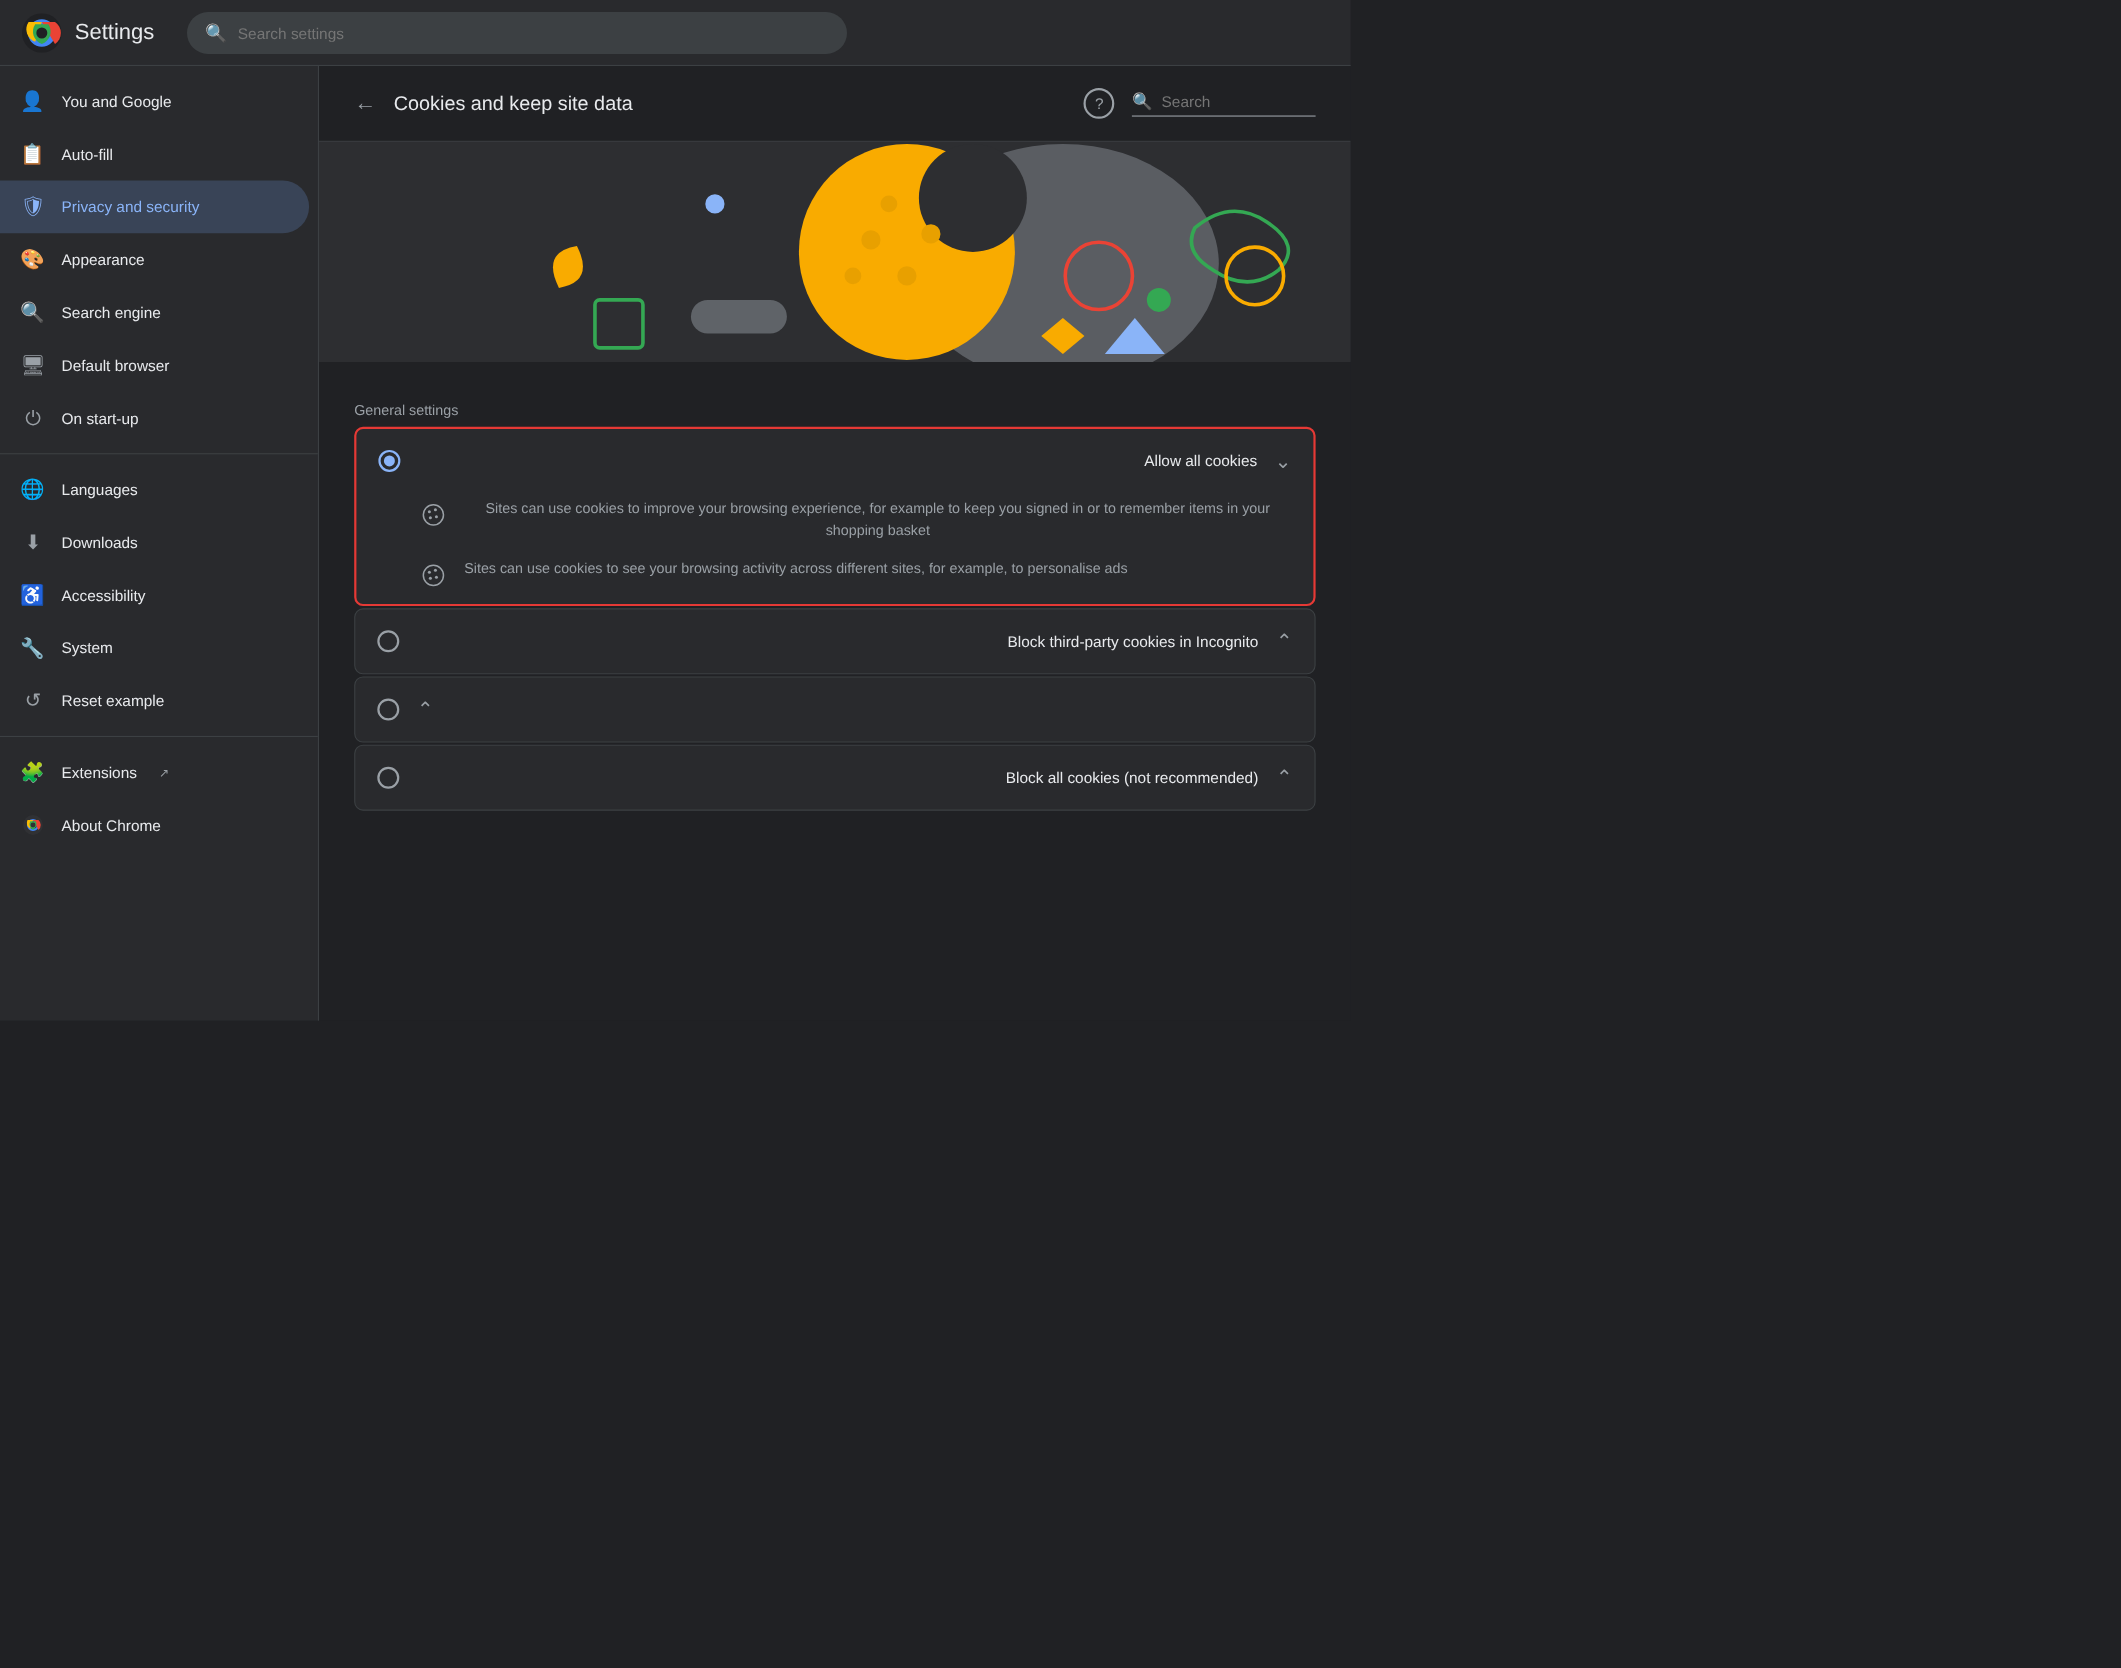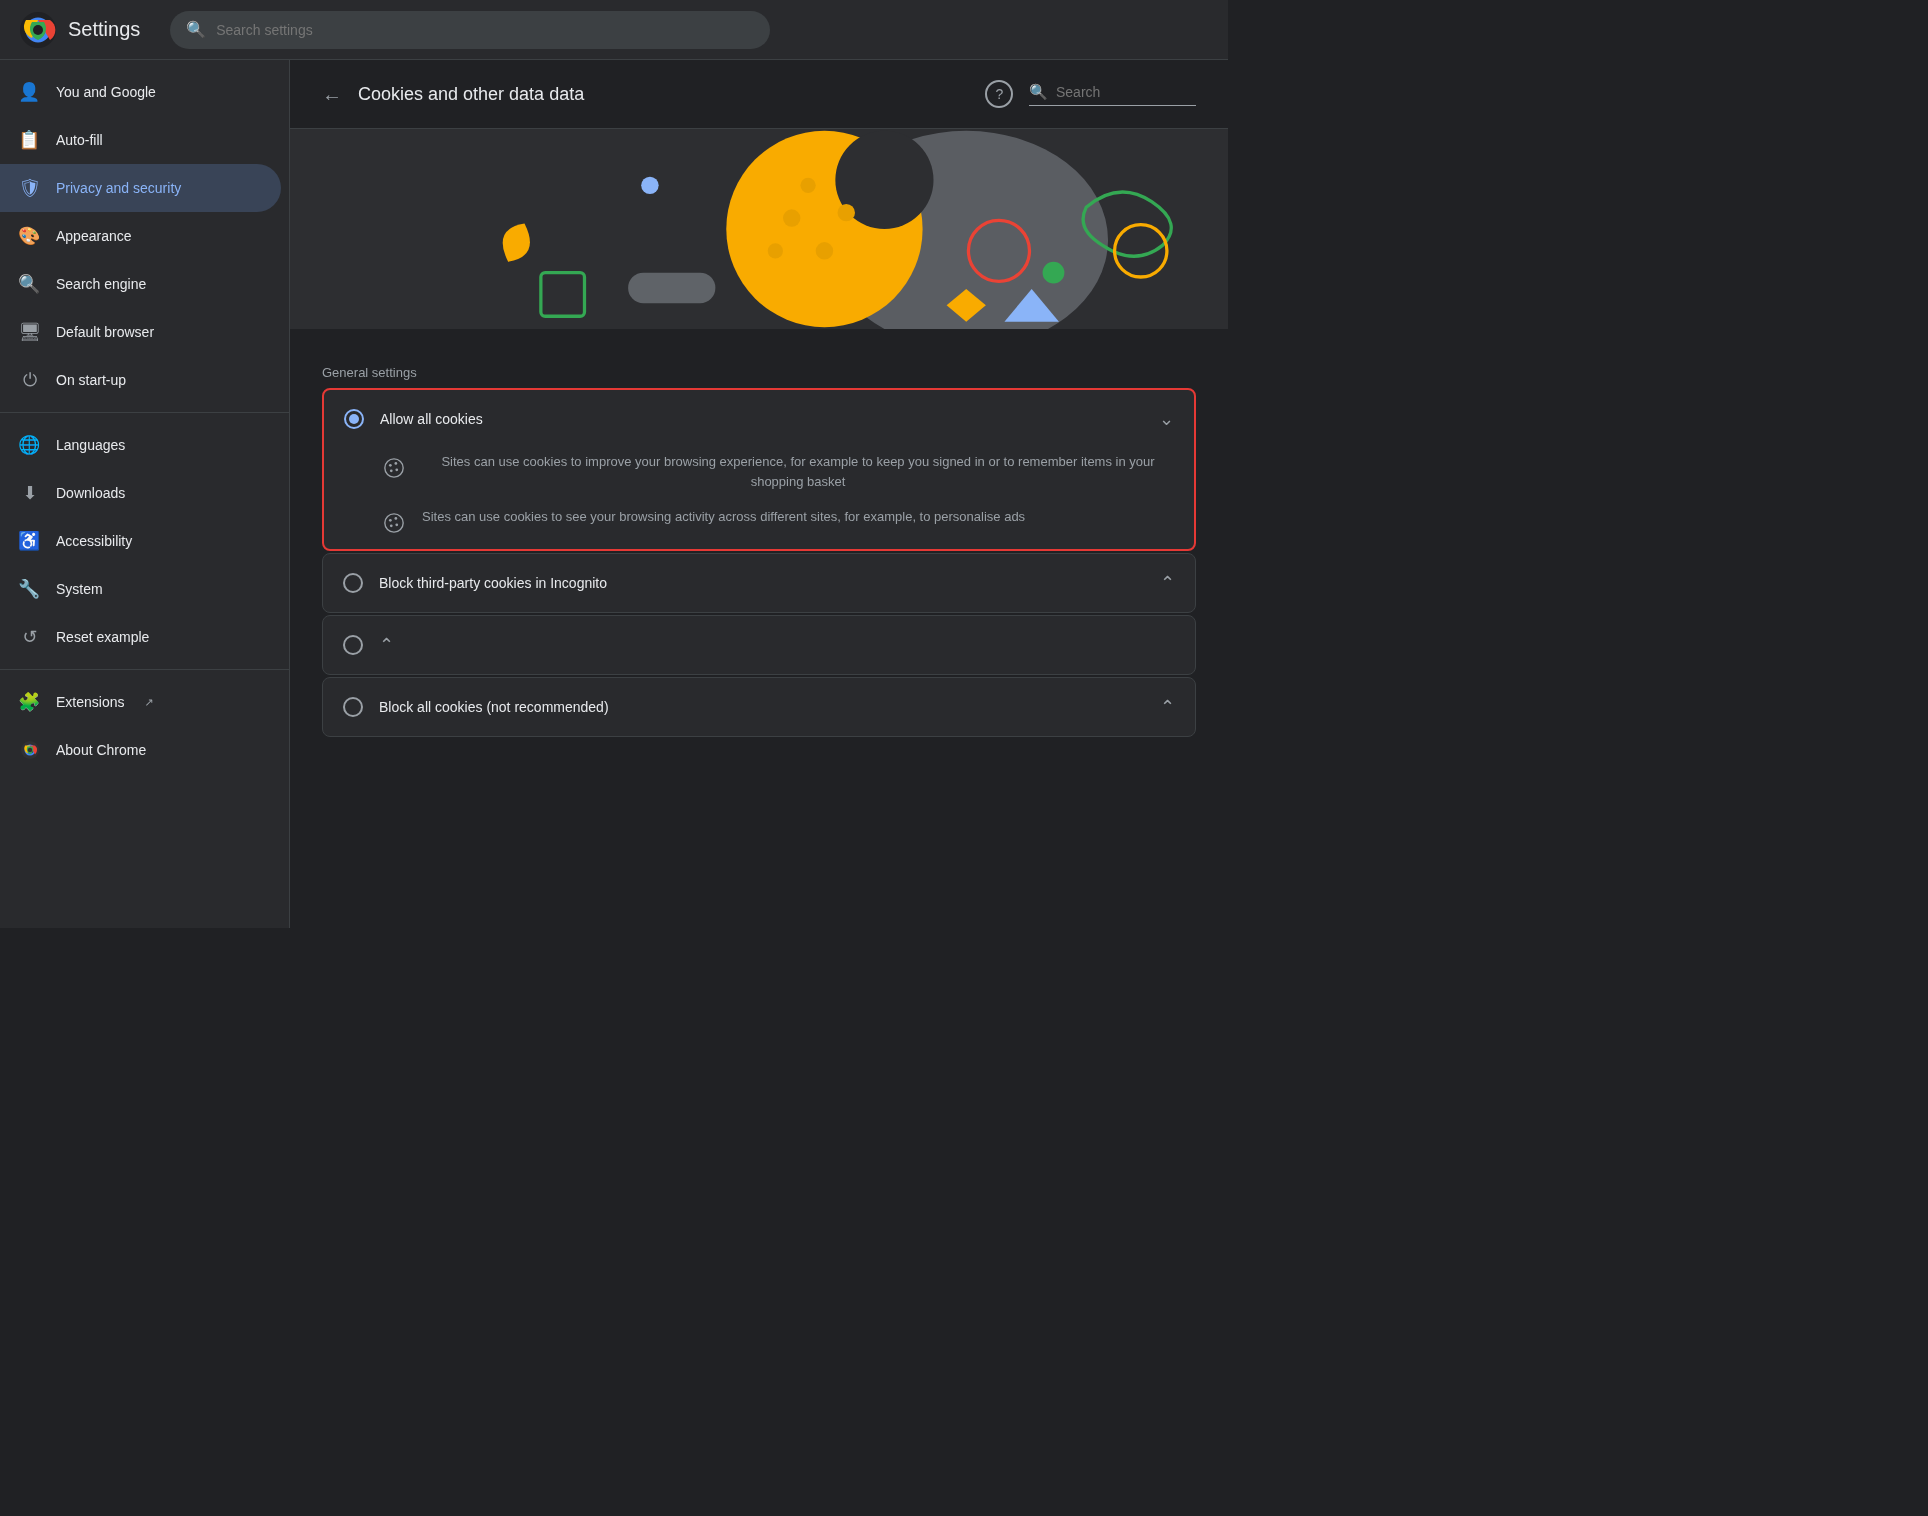--- a/index.html
+++ b/index.html
@@ -209,20 +209,21 @@
       border-radius: 8px;
       margin-bottom: 2px;
       border: 1px solid #3c4043;
     }
     .option-header {
       display: flex;
       align-items: center;
       padding: 18px 20px;
       cursor: pointer;
       gap: 16px;
+      text-align: right;
     }
     .radio-circle {
       width: 20px;
       height: 20px;
       border-radius: 50%;
       border: 2px solid #9aa0a6;
       display: flex;
       align-items: center;
       justify-content: center;
       flex-shrink: 0;
@@ -378,21 +379,21 @@
         </svg>
       </span>
       <span>About Chrome</span>
     </div>
   </nav>
 
   <div class="main">
 
     <div class="content-header">
       <span class="back-btn">←</span>
-      <span class="content-title">Cookies and other data data</span>
+      <span class="content-title">Cookies and keep site data</span>
       <div class="header-actions">
         <div class="help-icon">?</div>
         <div class="header-search">
           <span style="color:#9aa0a6;font-size:15px;">🔍</span>
           <input type="text" placeholder="Search" style="">
         </div>
       </div>
     </div>
 
     <div class="hero">

